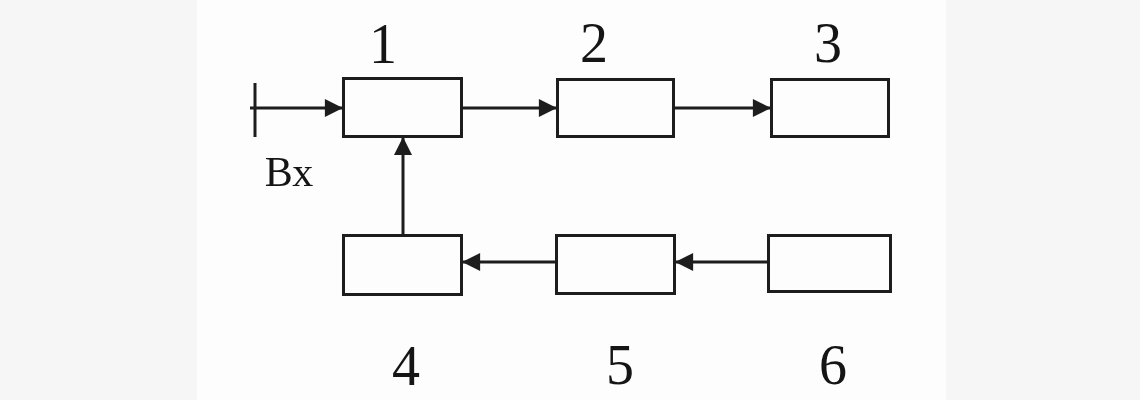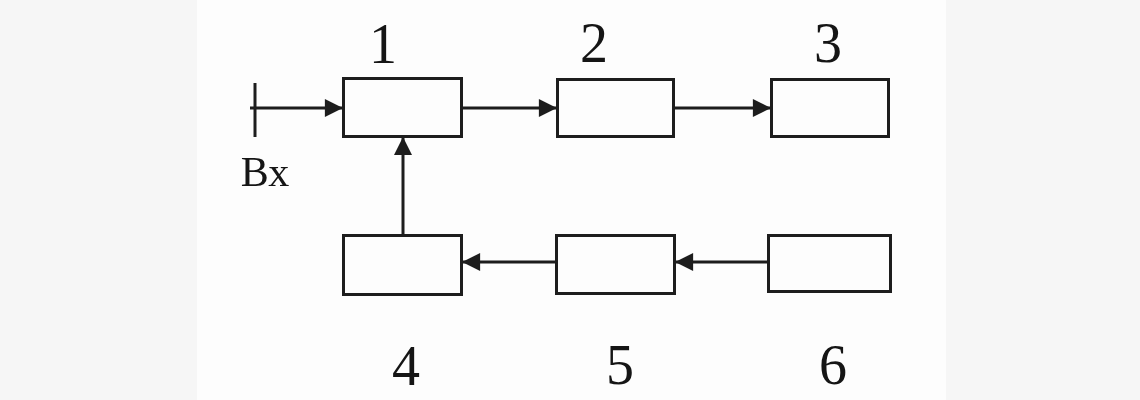--- a/index.html
+++ b/index.html
@@ -57,15 +57,15 @@
       <div class="block" style="left: 556px; top: 78px; width: 119px; height: 60px; border-color: rgb(29, 29, 29);"></div>
       <div class="dlabel block-label" style="left: 594px; top: 43px;">2</div>
       <div class="block" style="left: 770px; top: 78px; width: 120px; height: 60px; border-color: rgb(29, 29, 29);"></div>
       <div class="dlabel block-label" style="left: 828px; top: 43px;">3</div>
       <div class="block" style="left: 342px; top: 234px; width: 121px; height: 62px; border-color: rgb(29, 29, 29);"></div>
       <div class="dlabel block-label" style="left: 406px; top: 366px;">4</div>
       <div class="block" style="left: 555px; top: 234px; width: 121px; height: 61px; border-color: rgb(29, 29, 29);"></div>
       <div class="dlabel block-label" style="left: 620px; top: 365px;">5</div>
       <div class="block" style="left: 767px; top: 234px; width: 125px; height: 59px; border-color: rgb(29, 29, 29);"></div>
       <div class="dlabel block-label" style="left: 833px; top: 365px;">6</div>
-      <div class="dlabel input-label" style="left: 265px; top: 172px;">Вх</div>
+      <div class="dlabel input-label" style="left: 289px; top: 172px;">Вх</div>
     </div>
 </div>
 
 </body></html>

